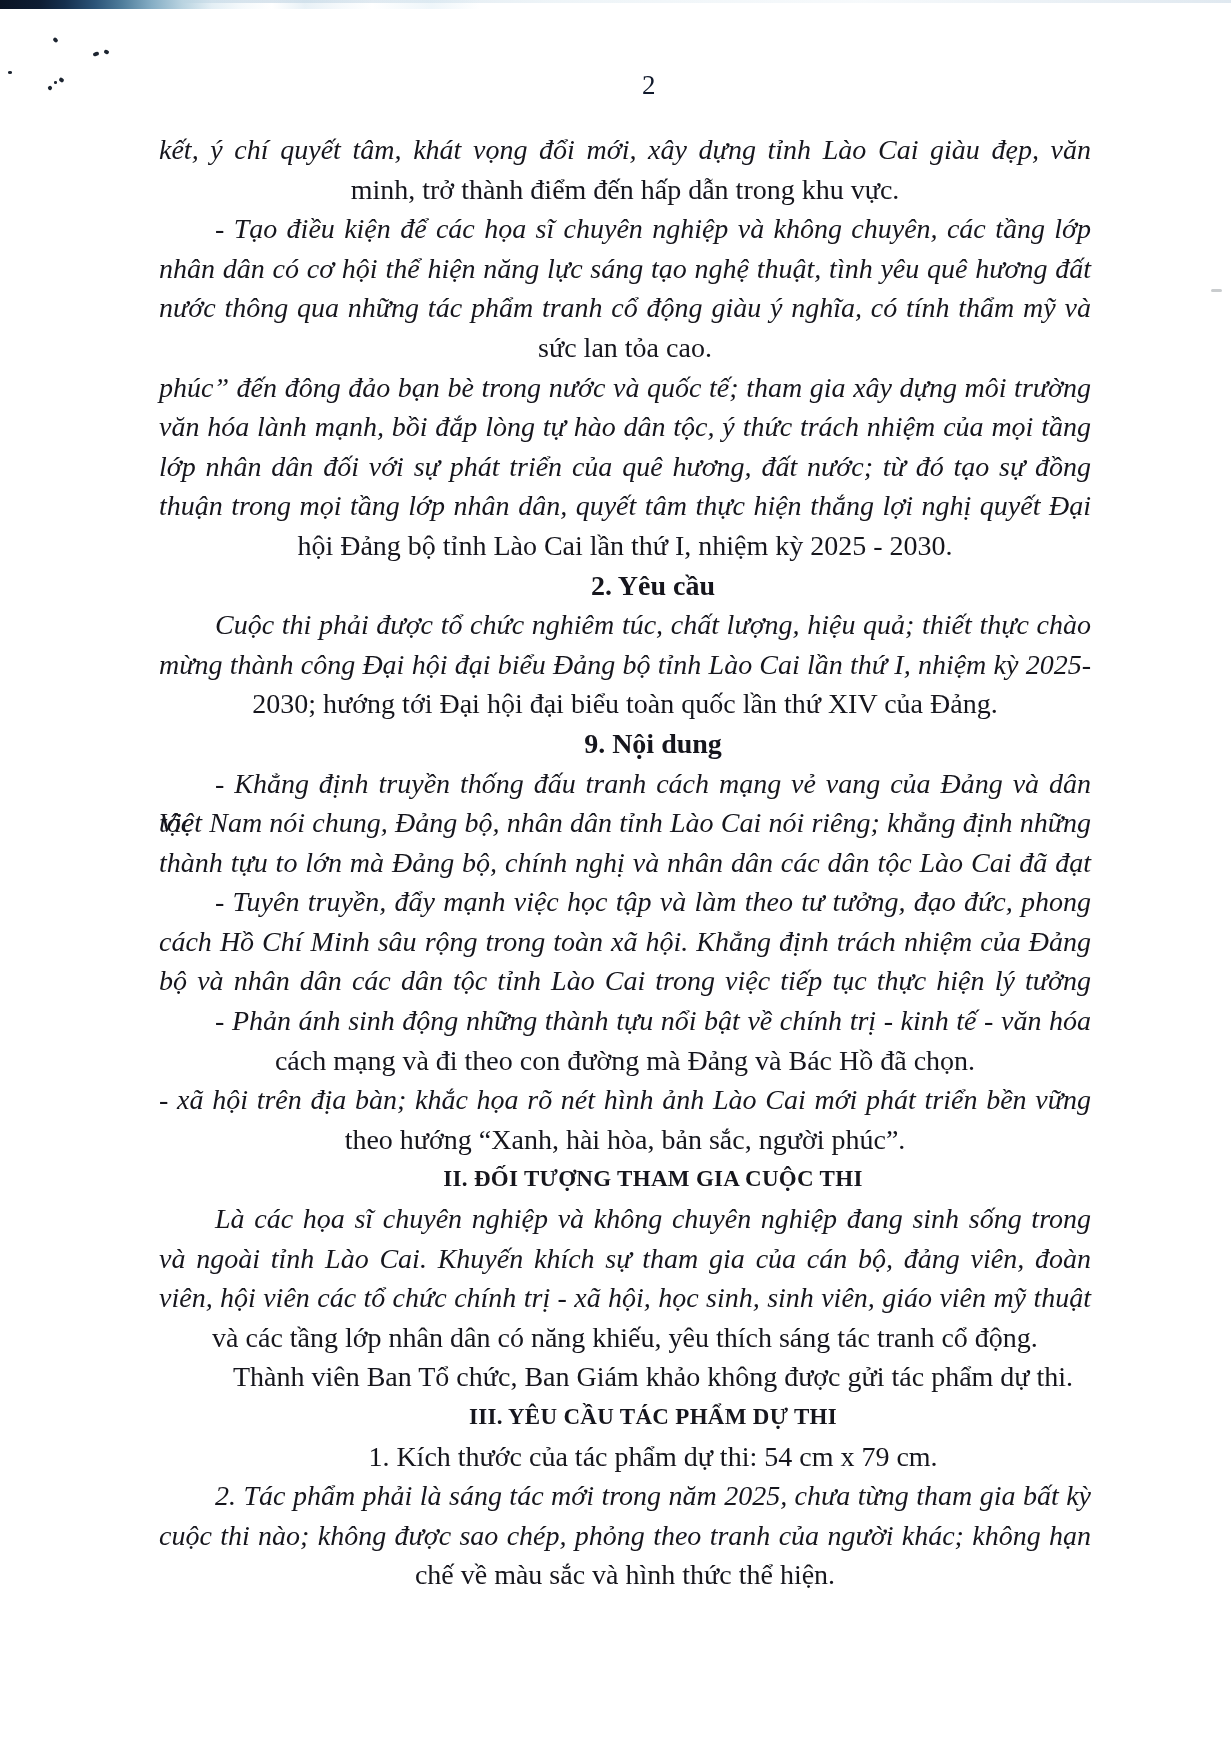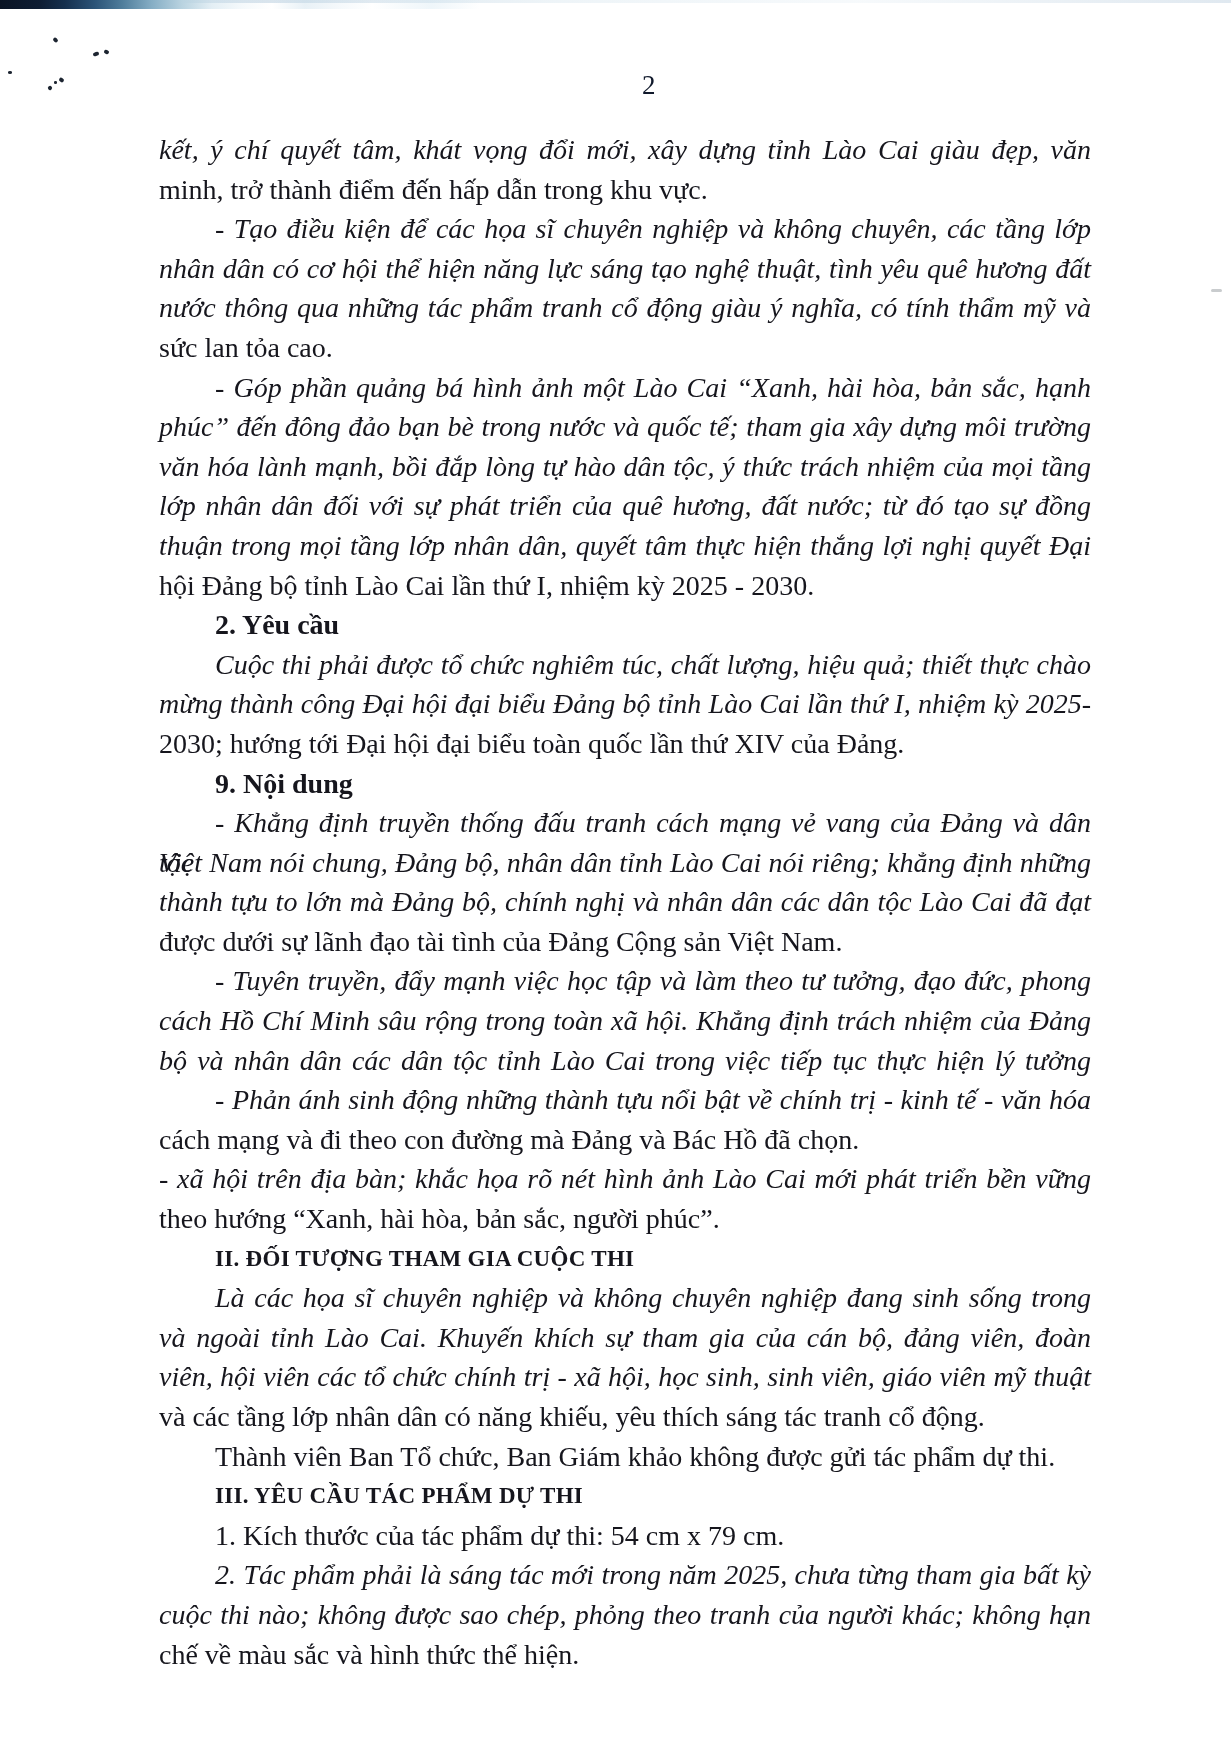--- a/index.html
+++ b/index.html
@@ -33,21 +33,21 @@
     font-size: 27px; color: #10192b;
   }
   .body-block {
     position: absolute; top: 130px; left: 159px; width: 932px;
     color: #16161d;
   }
   .line {
     font-size: 28px;
     line-height: 39.6px;
     height: 39.6px;
-    text-align: left;
+    text-align: center;
     white-space: normal;
   }
   .line.jl { text-align: justify; text-align-last: justify; text-justify: inter-word; font-style: italic; }
   .line.ind { text-indent: 56px; }
   .line.bold { font-weight: 700; }
   .line.sect { font-size: 23px; letter-spacing: .3px; }
   
   .speck {
     position: absolute; background: #1d2531; border-radius: 45%;
   }
@@ -81,35 +81,33 @@
 
   <div class="page-number">2</div>
 
   <div class="body-block" style="color: rgb(22, 22, 29);">
       <div class="line jl">kết, ý chí quyết tâm, khát vọng đổi mới, xây dựng tỉnh Lào Cai giàu đẹp, văn</div>
       <div class="line">minh, trở thành điểm đến hấp dẫn trong khu vực.</div>
       <div class="line jl ind">- Tạo điều kiện để các họa sĩ chuyên nghiệp và không chuyên, các tầng lớp</div>
       <div class="line jl">nhân dân có cơ hội thể hiện năng lực sáng tạo nghệ thuật, tình yêu quê hương đất</div>
       <div class="line jl">nước thông qua những tác phẩm tranh cổ động giàu ý nghĩa, có tính thẩm mỹ và</div>
       <div class="line">sức lan tỏa cao.</div>
-      <div class="line jl ind">- Góp phần quảng bá hình ảnh một Lào Cai “Xanh, hài hòa, bản sắc, hạnh</div>
       <div class="line jl">phúc” đến đông đảo bạn bè trong nước và quốc tế; tham gia xây dựng môi trường</div>
       <div class="line jl">văn hóa lành mạnh, bồi đắp lòng tự hào dân tộc, ý thức trách nhiệm của mọi tầng</div>
       <div class="line jl">lớp nhân dân đối với sự phát triển của quê hương, đất nước; từ đó tạo sự đồng</div>
       <div class="line jl">thuận trong mọi tầng lớp nhân dân, quyết tâm thực hiện thắng lợi nghị quyết Đại</div>
       <div class="line">hội Đảng bộ tỉnh Lào Cai lần thứ I, nhiệm kỳ 2025 - 2030.</div>
       <div class="line ind bold">2. Yêu cầu</div>
       <div class="line jl ind">Cuộc thi phải được tổ chức nghiêm túc, chất lượng, hiệu quả; thiết thực chào</div>
       <div class="line jl">mừng thành công Đại hội đại biểu Đảng bộ tỉnh Lào Cai lần thứ I, nhiệm kỳ 2025-</div>
       <div class="line">2030; hướng tới Đại hội đại biểu toàn quốc lần thứ XIV của Đảng.</div>
       <div class="line ind bold">9. Nội dung</div>
       <div class="line jl ind">- Khẳng định truyền thống đấu tranh cách mạng vẻ vang của Đảng và dân tộc</div>
       <div class="line jl">Việt Nam nói chung, Đảng bộ, nhân dân tỉnh Lào Cai nói riêng; khẳng định những</div>
       <div class="line jl">thành tựu to lớn mà Đảng bộ, chính nghị và nhân dân các dân tộc Lào Cai đã đạt</div>
-      <div class="line">được dưới sự lãnh đạo tài tình của Đảng Cộng sản Việt Nam.</div>
       <div class="line jl ind">- Tuyên truyền, đẩy mạnh việc học tập và làm theo tư tưởng, đạo đức, phong</div>
       <div class="line jl">cách Hồ Chí Minh sâu rộng trong toàn xã hội. Khẳng định trách nhiệm của Đảng</div>
       <div class="line jl">bộ và nhân dân các dân tộc tỉnh Lào Cai trong việc tiếp tục thực hiện lý tưởng</div>
       <div class="line jl ind">- Phản ánh sinh động những thành tựu nổi bật về chính trị - kinh tế - văn hóa</div>
       <div class="line">cách mạng và đi theo con đường mà Đảng và Bác Hồ đã chọn.</div>
       <div class="line jl">- xã hội trên địa bàn; khắc họa rõ nét hình ảnh Lào Cai mới phát triển bền vững</div>
       <div class="line">theo hướng “Xanh, hài hòa, bản sắc, người phúc”.</div>
       <div class="line ind bold sect">II. ĐỐI TƯỢNG THAM GIA CUỘC THI</div>
       <div class="line jl ind">Là các họa sĩ chuyên nghiệp và không chuyên nghiệp đang sinh sống trong</div>
       <div class="line jl">và ngoài tỉnh Lào Cai. Khuyến khích sự tham gia của cán bộ, đảng viên, đoàn</div>

